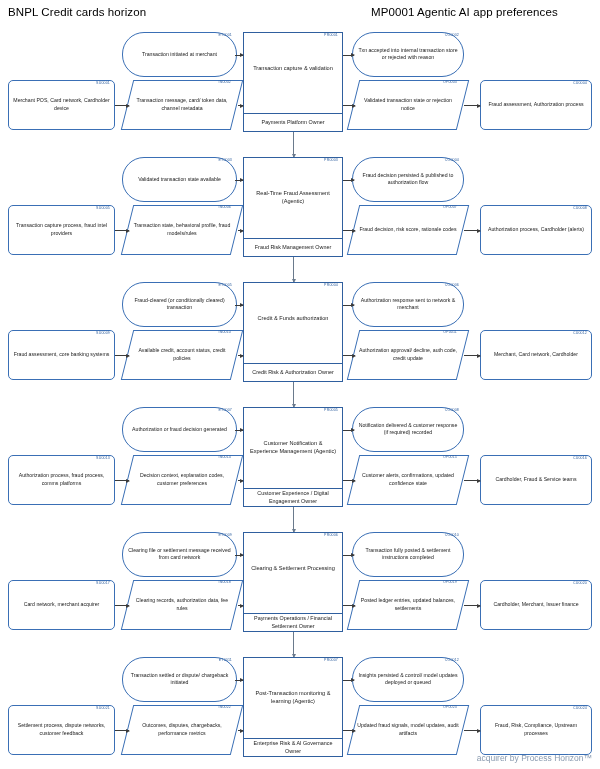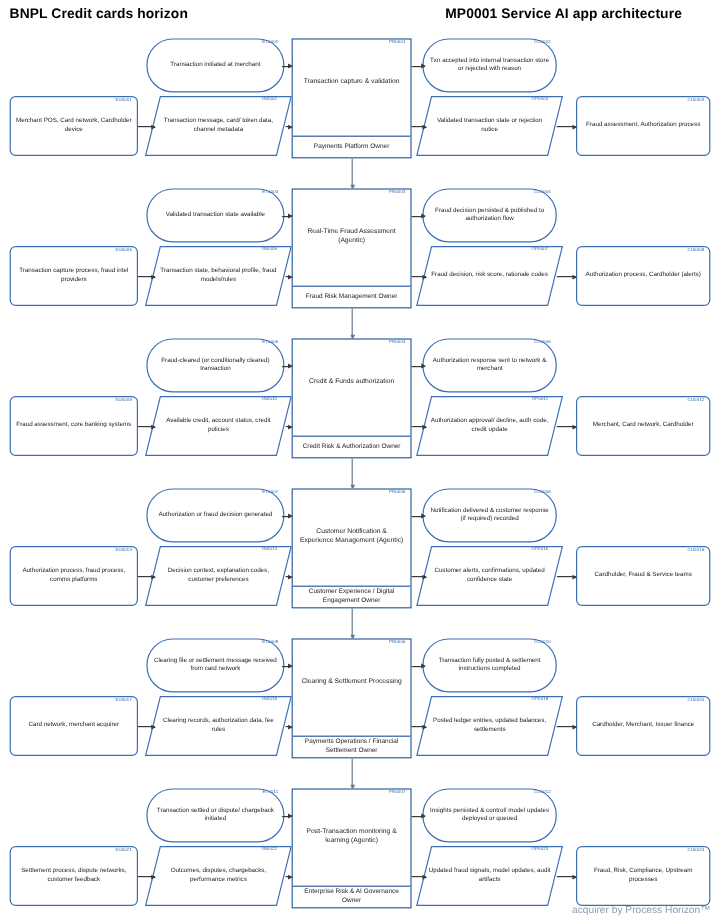--- a/index.html
+++ b/index.html
@@ -5,21 +5,21 @@
   * { box-sizing: border-box; margin: 0; padding: 0; }
   html, body {
     width: 600px; height: 769px;
     background: #ffffff;
     font-family: "Liberation Sans", sans-serif;
     overflow: hidden;
   }
   #stage { position: relative; width: 600px; height: 769px; }
 
   
-  .hdr { position: absolute; top: 6px; font-weight: bold; font-size: 11.5px; color: #000; letter-spacing: .1px; white-space: nowrap; }
+  .hdr { position: absolute; top: 6px; font-weight: normal; font-size: 11.5px; color: #000; letter-spacing: .1px; white-space: nowrap; }
   .hdr-l { left: 8px; }
   .hdr-r { left: 371px; }
 
   
   .row { position: absolute; left: 0; width: 600px; }
 
   
   .node { position: absolute; border: 1.3px solid #3a6fb5; color: #1b1b1b; }
   .node .idtag {
     position: absolute; top: 1px; right: 4px;
@@ -87,21 +87,21 @@
     position: absolute; right: 8px; bottom: 6px;
     font-size: 8.5px; color: #8a9bb0; white-space: nowrap;
   }
 </style>
 </head>
 <body>
 
 <div id="stage">
 
   <div class="hdr hdr-l">BNPL Credit cards horizon</div>
-  <div class="hdr hdr-r">MP0001 Service AI app architecture</div>
+  <div class="hdr hdr-r">MP0001 Agentic AI app preferences</div>
 
   <div id="rows-host">
       <div class="row" style="top: 0px;">
         <div class="node evt" style="left: 122px; width: 115px; top: 32px; height: 45px;">
           <div class="idtag">ET0001</div>
           <div class="txt">Transaction initiated at merchant</div>
         </div>
         <div class="node sup" style="left: 8px; width: 107px; top: 80px; height: 50px;">
           <div class="idtag">SU0001</div>
           <div class="txt">Merchant POS, Card network, Cardholder device</div>

